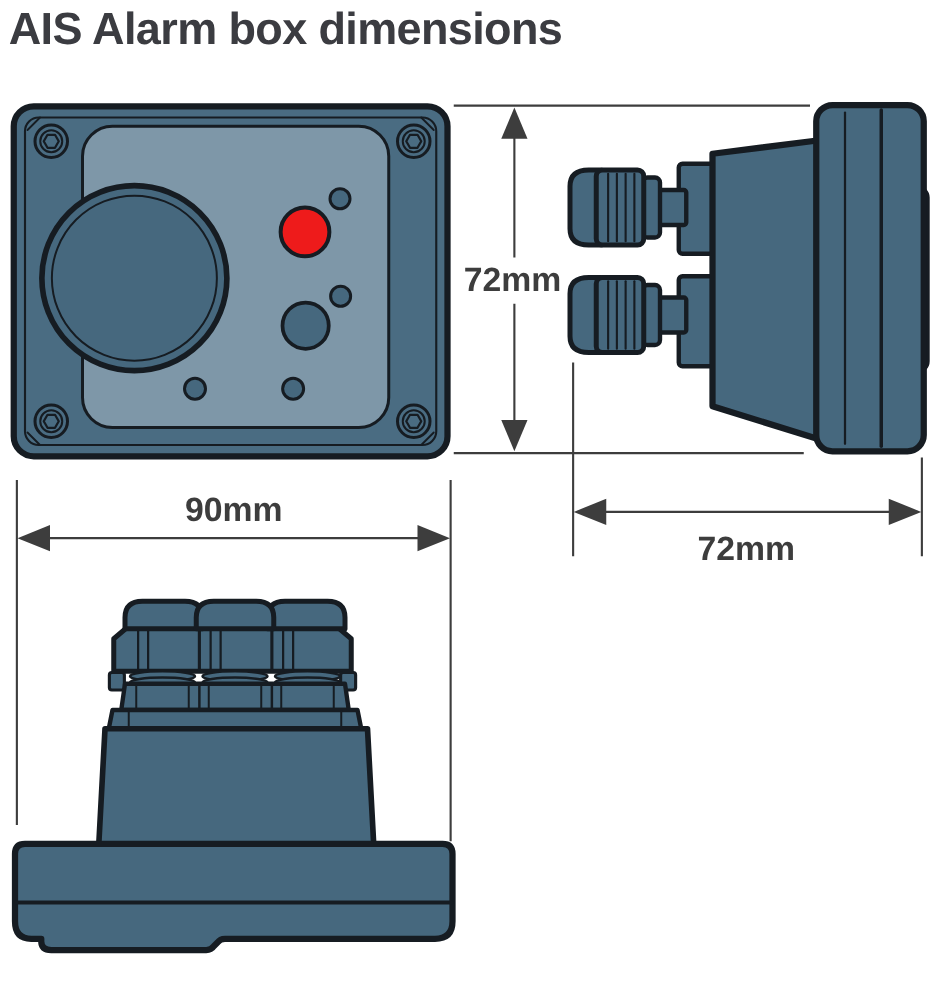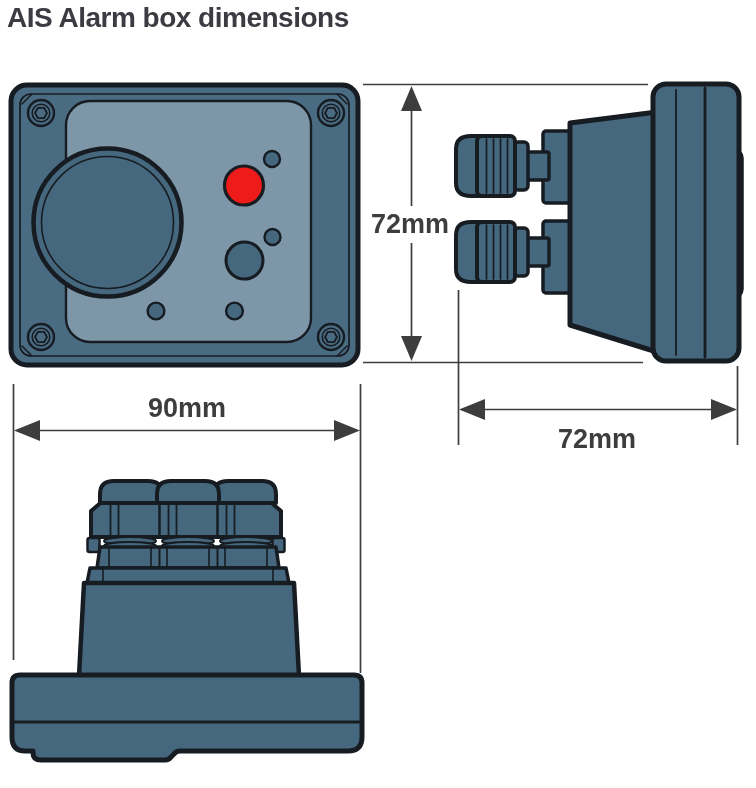--- a/index.html
+++ b/index.html
@@ -9,21 +9,21 @@
     --c-outline:#161c22;
     --c-alarm-red:#ee1b1b;
     --c-dimension:#3d3d3d;
     --c-title-text:#3b3c41;
     --c-background:#ffffff;
   }
   html,body{margin:0;padding:0;background:var(--c-background);}
   .stage{position:relative;width:756px;height:788px;background:var(--c-background);overflow:hidden;}
   .title{
     position:absolute;left:7px;top:2px;margin:0;
-    font-family:"Liberation Sans",sans-serif;font-weight:700;font-size:28px;
+    font-family:"Liberation Sans",sans-serif;font-weight:700;font-size:36px;
     letter-spacing:-0.5px;color:var(--c-title-text);white-space:nowrap;
   }
   svg{position:absolute;left:0;top:0;}
   .ol{stroke:var(--c-outline);stroke-linejoin:round;stroke-linecap:round;}
   .f-enc{fill:var(--c-enclosure);}
   .f-box{fill:var(--c-front-box);}
   .f-panel{fill:var(--c-panel);}
   .f-red{fill:var(--c-alarm-red);}
   .nf{fill:none;}
   .dim{stroke:var(--c-dimension);stroke-width:1.7;fill:none;stroke-linecap:butt;}

